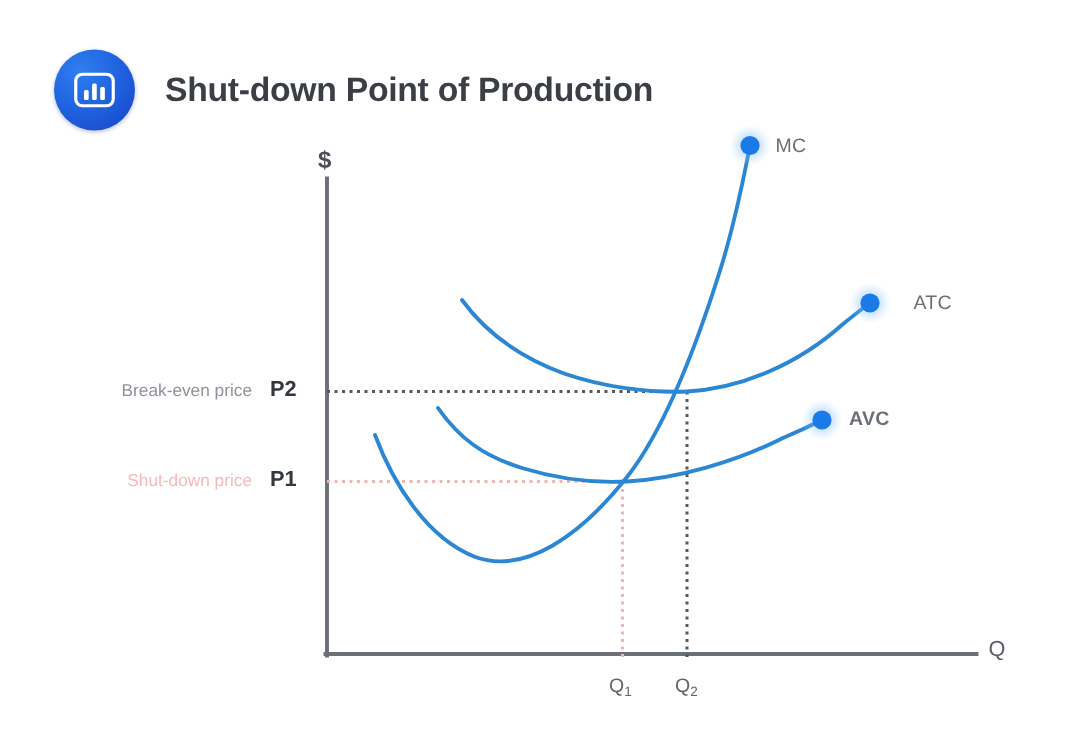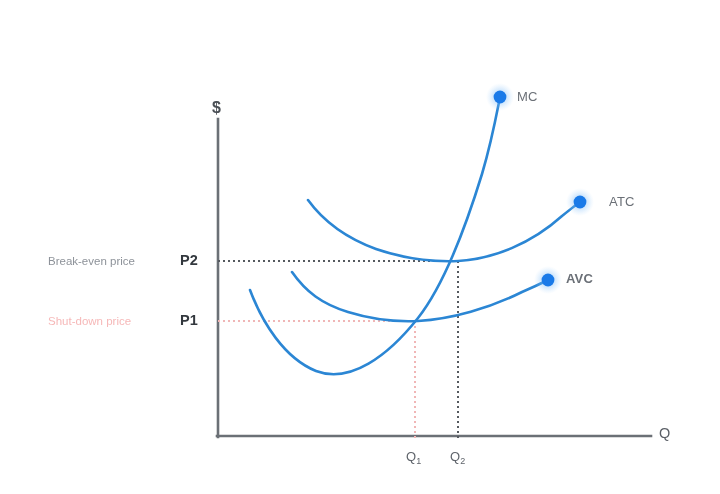--- a/index.html
+++ b/index.html
@@ -81,20 +81,21 @@
   }
   .axis-q {
     font-size: 14.5px;
     color: #5a5f66;
     left: 659px;
     top: 426px;
   }
   .price-note {
     font-size: 11.5px;
     color: #8d9299;
+    text-align: right;
   }
   .price-note.breakeven { left: 48px; top: 256px; width: 120px; }
   .price-note.shutdown  { left: 48px; top: 316px; width: 120px; color: #f6b8b8; }
   .price-tag {
     font-size: 14.5px;
     font-weight: 700;
     color: #33383e;
   }
   .price-tag.p2 { left: 180px; top: 253px; }
   .price-tag.p1 { left: 180px; top: 313px; }
@@ -120,20 +121,31 @@
     position: relative;
     top: 3px;
     left: 0px;
   }
 </style>
 </head>
 <body>
 
 <div class="stage">
 
+  <div class="header">
+    <div class="brand-icon">
+      <svg width="34" height="34" viewBox="0 0 34 34" aria-hidden="true">
+        <rect x="4.5" y="6.5" width="25" height="21" rx="4.5" ry="4.5" fill="none" stroke="#ffffff" stroke-width="2.1"></rect>
+        <rect x="10" y="17" width="3.1" height="6.6" rx="1" fill="#ffffff"></rect>
+        <rect x="15.4" y="12.6" width="3.1" height="11" rx="1" fill="#ffffff"></rect>
+        <rect x="20.8" y="15" width="3.1" height="8.6" rx="1" fill="#ffffff"></rect>
+      </svg>
+    </div>
+    <div class="title">Shut-down Point of Production</div>
+  </div>
 
   <div class="chart">
     <svg width="720" height="494" viewBox="0 0 720 494" aria-hidden="true">
       <defs>
         <radialGradient id="glow" cx="50%" cy="50%" r="50%">
           <stop offset="0%" stop-color="#57a6f5" stop-opacity="0.55"></stop>
           <stop offset="55%" stop-color="#7dbcf8" stop-opacity="0.30"></stop>
           <stop offset="100%" stop-color="#a8d4fb" stop-opacity="0"></stop>
         </radialGradient>
       </defs>

